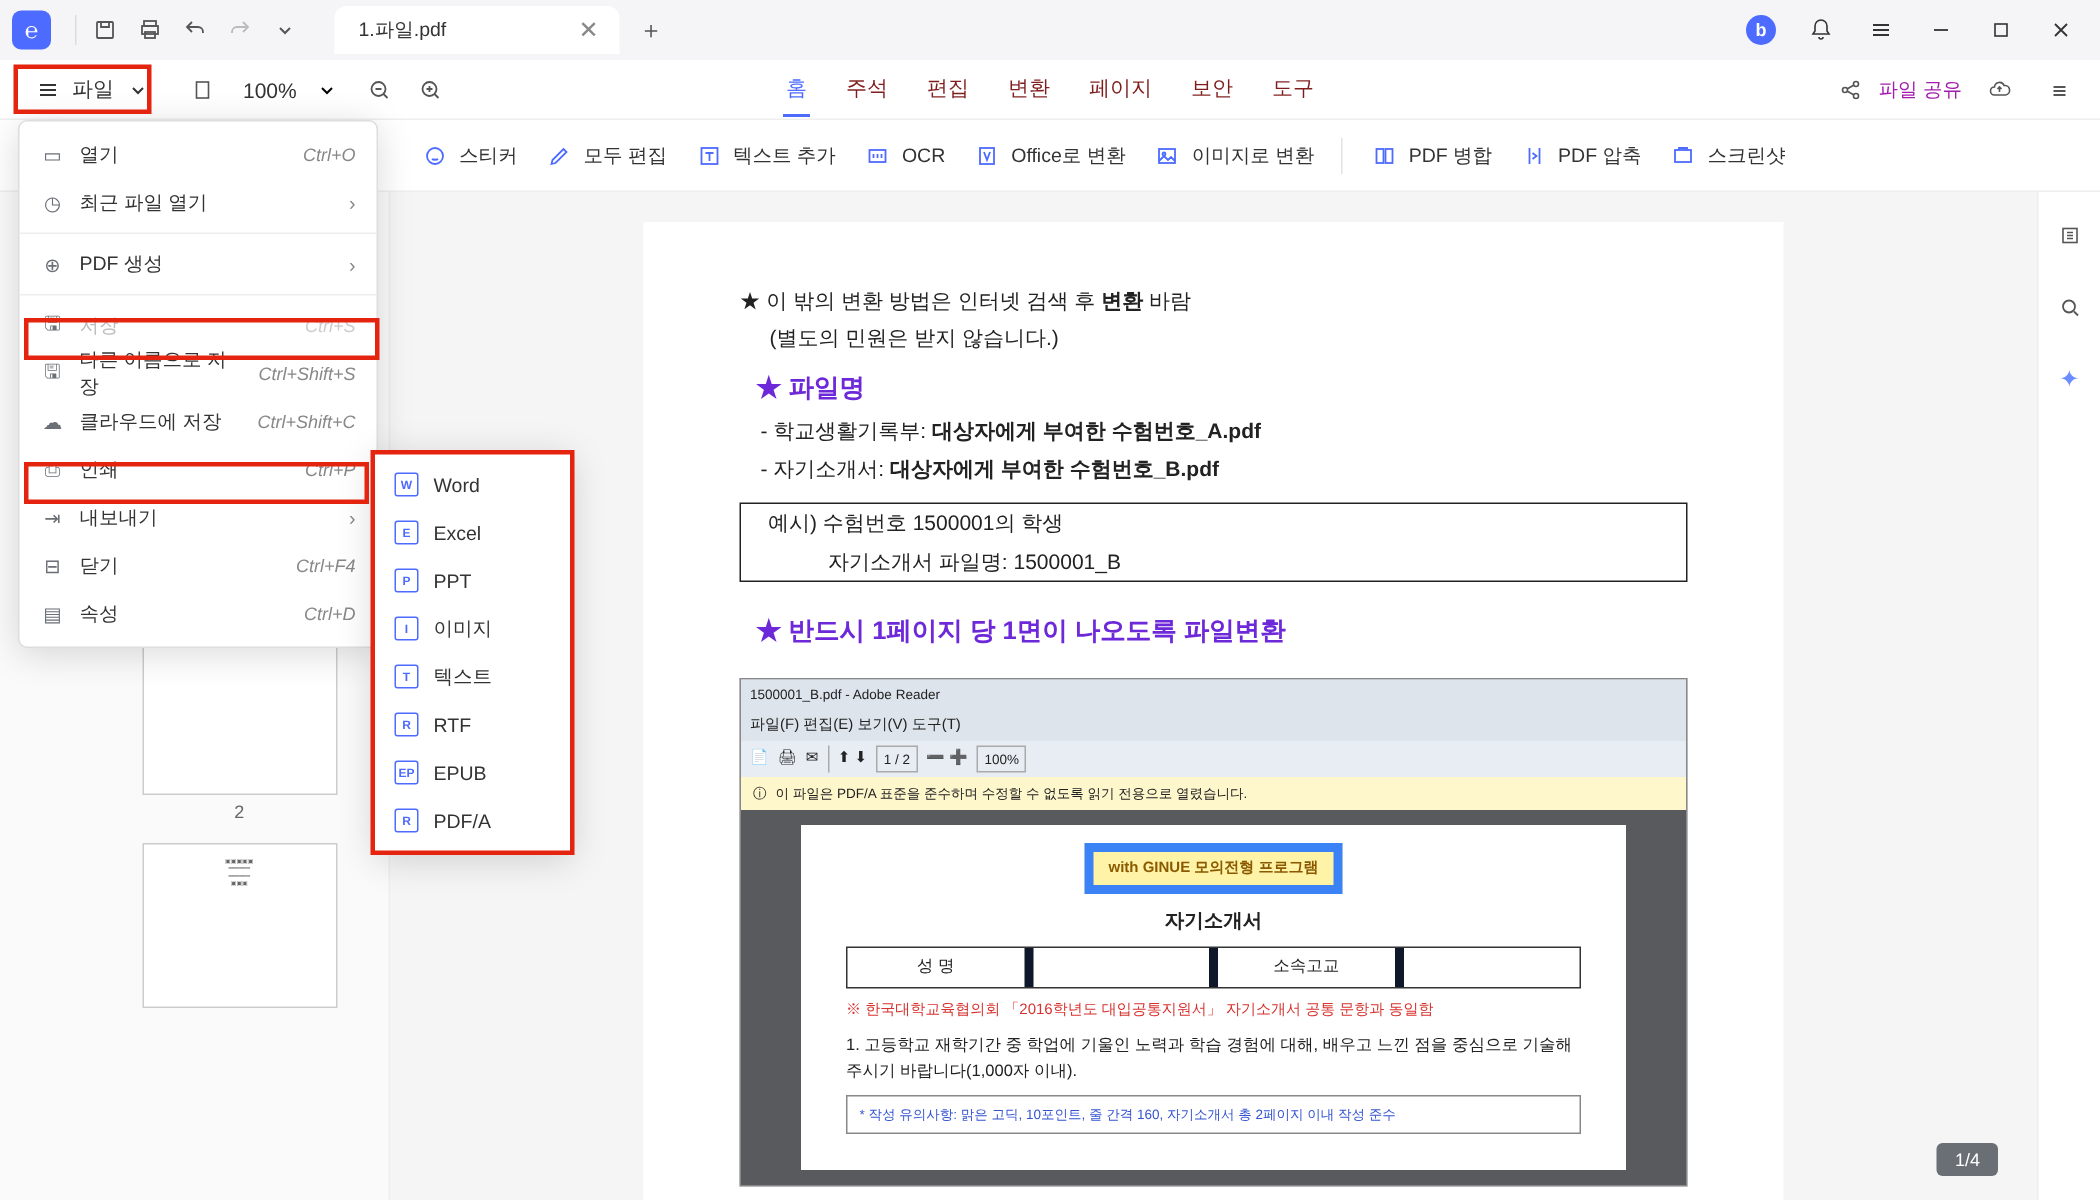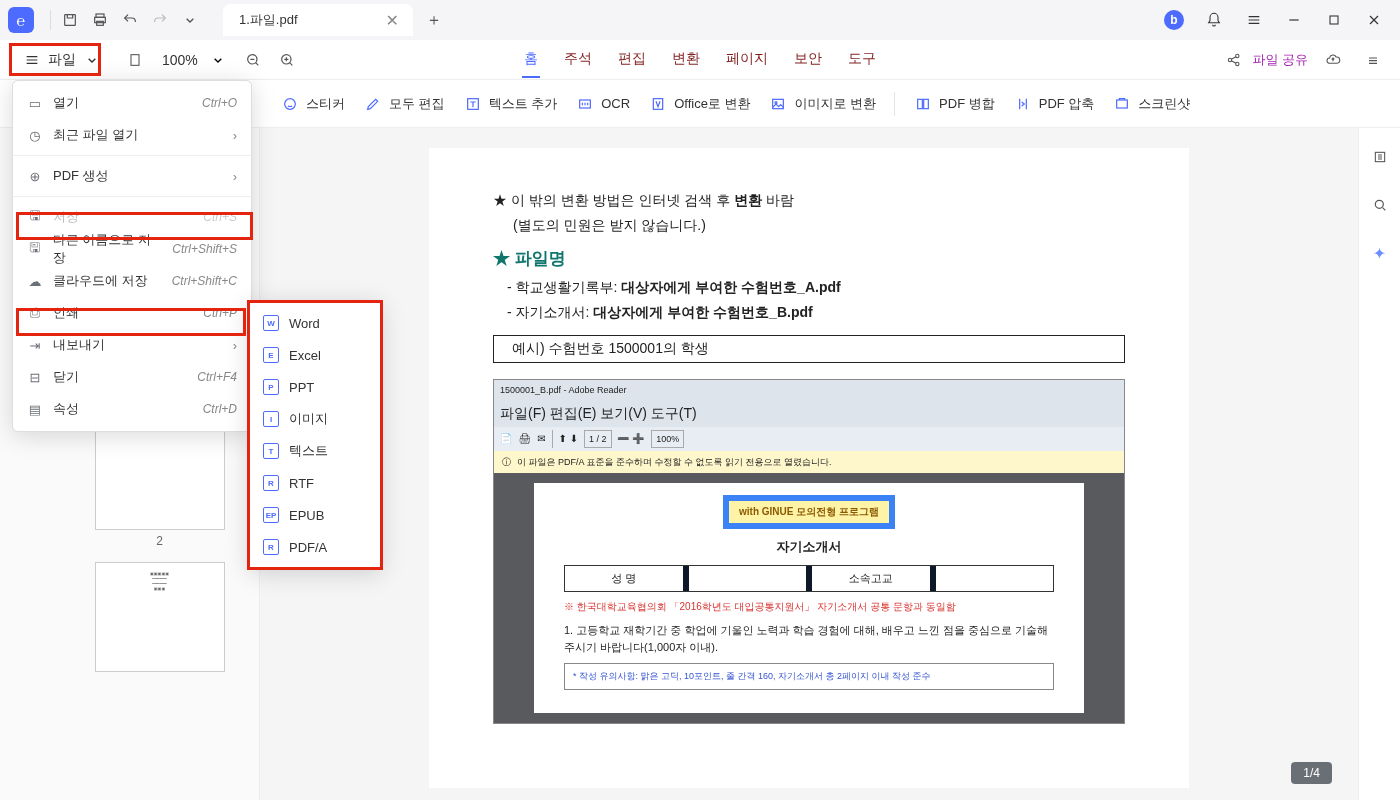--- a/index.html
+++ b/index.html
@@ -38,21 +38,21 @@
 
 .main { position: absolute; top: 128px; left: 0; right: 0; bottom: 0; display: flex; }
 .thumbs-panel { width: 260px; background: #fafafa; border-right: 1px solid #eee; padding: 10px 0 10px 60px; overflow: hidden; position: relative; }
 .thumbs-tools { position: absolute; left: 14px; top: 8px; display: flex; flex-direction: column; gap: 12px; }
 .thumb-wrap { text-align: center; margin-bottom: 14px; }
 .thumb { width: 130px; height: 180px; background: #fff; border: 1px solid #ccc; margin: 0 auto; padding: 8px; font-size: 4px; color: #666; overflow: hidden; }
 .thumb.sel { outline: 2px solid #4d6bfe; }
 .thumb-num { font-size: 12px; color: #666; margin-top: 4px; }
 .doc-view { flex: 1; background: #f5f5f5; overflow: hidden; padding: 20px 120px; }
 .page { width: 760px; min-height: 640px; background: #fff; margin: 0 auto; padding: 40px 64px; font-size: 14px; line-height: 1.8; color: #222; }
-.page .star-red { color: #0f766e; }
+.page .star-red { color: #6d28d9; margin-left: 11px; }
 .page .bold { font-weight: 700; }
 .page .filebox { border: 1.5px solid #222; padding: 0 18px; margin-top: 10px; }
 .embed { margin-top: 16px; background: #c6ced7; border: 1px solid #888; font-size: 10px; }
 .embed-title { background: #dde4ec; padding: 2px 6px; font-size: 9px; }
 .embed-toolbar { background: #e8edf3; padding: 3px 6px; display: flex; gap: 6px; align-items: center; }
 .embed-inner { background: #585a5d; padding: 10px 40px; }
 .embed-doc { background: #fff; padding: 12px 30px; min-height: 230px; }
 .yellowbox { background: #fff3a8; border: 6px solid #3b82f6; display: inline-block; padding: 2px 10px; font-size: 10px; color: #8b5a00; font-weight: 700; }
 .embed-doc h4 { text-align: center; font-size: 13px; margin: 6px 0; }
 .grid2 { display: flex; border: 1px solid #333; font-size: 11px; }
@@ -334,24 +334,26 @@
 
   <div class="doc-view">
     <div class="page">
       <div><span>★ 이 밖의 변환 방법은 인터넷 검색 후 </span><span class="bold">변환</span><span> 바람</span></div>
       <div style="padding-left:20px;">(별도의 민원은 받지 않습니다.)</div>
       <div class="star-red bold" style="font-size:17px;margin-top:6px;">★ 파일명</div>
       <div style="padding-left:14px;"><span>- 학교생활기록부: </span><span class="bold">대상자에게 부여한 수험번호_A.pdf</span></div>
       <div style="padding-left:14px;"><span>- 자기소개서: </span><span class="bold">대상자에게 부여한 수험번호_B.pdf</span></div>
       <div class="filebox">
         <div>예시) 수험번호 1500001의 학생</div>
-      </div>
+        <div style="padding-left:40px;">자기소개서 파일명: 1500001_B</div>
+      </div>
+      <div class="star-red bold" style="font-size:17px;margin-top:18px;">★ 반드시 1페이지 당 1면이 나오도록 파일변환</div>
       <div class="embed">
         <div class="embed-title">1500001_B.pdf - Adobe Reader</div>
-        <div style="background:#dde4ec;padding:1px 6px;font-size:14px;">파일(F)  편집(E)  보기(V)  도구(T)</div>
+        <div style="background:#dde4ec;padding:1px 6px;font-size:10px;">파일(F)  편집(E)  보기(V)  도구(T)</div>
         <div class="embed-toolbar">
           <span>📄</span>
             <span>🖨</span>
             <span>✉</span>
             <span style="border-left:1px solid #aaa;padding-left:6px;">⬆ ⬇</span>
           <span style="border:1px solid #aaa;padding:0 4px;font-size:9px;">1 / 2</span>
           <span>➖ ➕</span>
             <span style="border:1px solid #aaa;padding:0 4px;font-size:9px;">100%</span>
         </div>
         <div style="background:#fff7cc;padding:3px 8px;font-size:9px;display:flex;align-items:center;gap:6px;">

